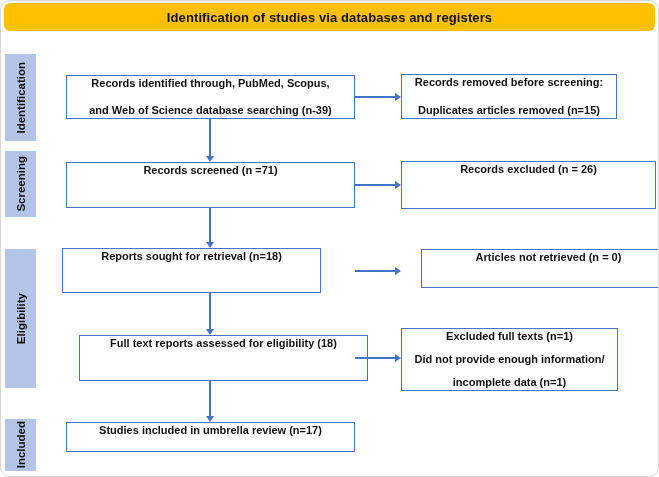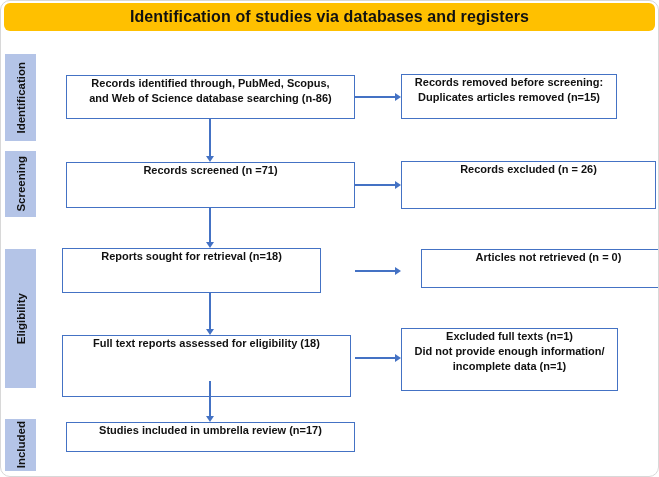--- a/index.html
+++ b/index.html
@@ -12,38 +12,38 @@
     border-radius:10px;
     box-sizing:border-box;
     overflow:hidden;
   }
   .title-bar{
     position:absolute;left:3px;top:2px;width:651px;height:28px;
     background:#FFC000;border-radius:6px;
     display:flex;align-items:center;justify-content:center;
   }
   .title-bar span{
-    font-size:16px;font-weight:bold;color:#111111;letter-spacing:.1px;
+    font-size:13px;font-weight:bold;color:#111111;letter-spacing:.1px;
   }
   .stage{
     position:absolute;left:4px;width:31px;
     background:#B4C4E7;
     display:flex;align-items:center;justify-content:center;
   }
   .stage span{
     writing-mode:vertical-rl;
     transform:rotate(180deg);
     font-size:11.5px;font-weight:bold;color:#111111;white-space:nowrap;
   }
   .box{
     position:absolute;
     background:#ffffff;
     border:1.6px solid #4472C4;
     box-sizing:border-box;
-    display:flex;flex-direction:column;align-items:center;justify-content:flex-start;
+    display:flex;flex-direction:column;align-items:center;justify-content:space-between;
     text-align:center;
   }
   .box span{
     display:block;font-size:11px;font-weight:bold;color:#111111;line-height:15px;
   }
   .arrow-line-v{position:absolute;width:2px;background:#4472C4;}
   .arrow-line-h{position:absolute;height:2px;background:#4472C4;}
   .arrow-head-down{
     position:absolute;width:0;height:0;
     border-left:4px solid transparent;border-right:4px solid transparent;
@@ -72,29 +72,29 @@
   </div>
   <div class="stage" style="top:248px;height:139px;">
     <span>Eligibility</span>
   </div>
   <div class="stage" style="top:418px;height:52px;">
     <span>Included</span>
   </div>
 
   <div class="box" style="left:65px;top:74px;width:289px;height:44px;">
     <span>Records identified through, PubMed, Scopus,</span>
-    <span>and Web of Science database searching (n-86)</span>
+    <span>and Web of Science database searching (n-39)</span>
   </div>
   <div class="box" style="left:65px;top:161px;width:289px;height:46px;">
     <span>Records screened (n =71)</span>
   </div>
   <div class="box" style="left:61px;top:247px;width:259px;height:45px;">
     <span>Reports sought for retrieval (n=18)</span>
   </div>
-  <div class="box" style="left:61px;top:334px;width:289px;height:62px;">
+  <div class="box" style="left:78px;top:334px;width:289px;height:46px;">
     <span>Full text reports assessed for eligibility (18)</span>
   </div>
   <div class="box" style="left:65px;top:421px;width:289px;height:30px;">
     <span>Studies included in umbrella review (n=17)</span>
   </div>
 
   <div class="box" style="left:400px;top:73px;width:216px;height:45px;">
     <span>Records removed before screening:</span>
     <span>Duplicates articles removed (n=15)</span>
   </div>

